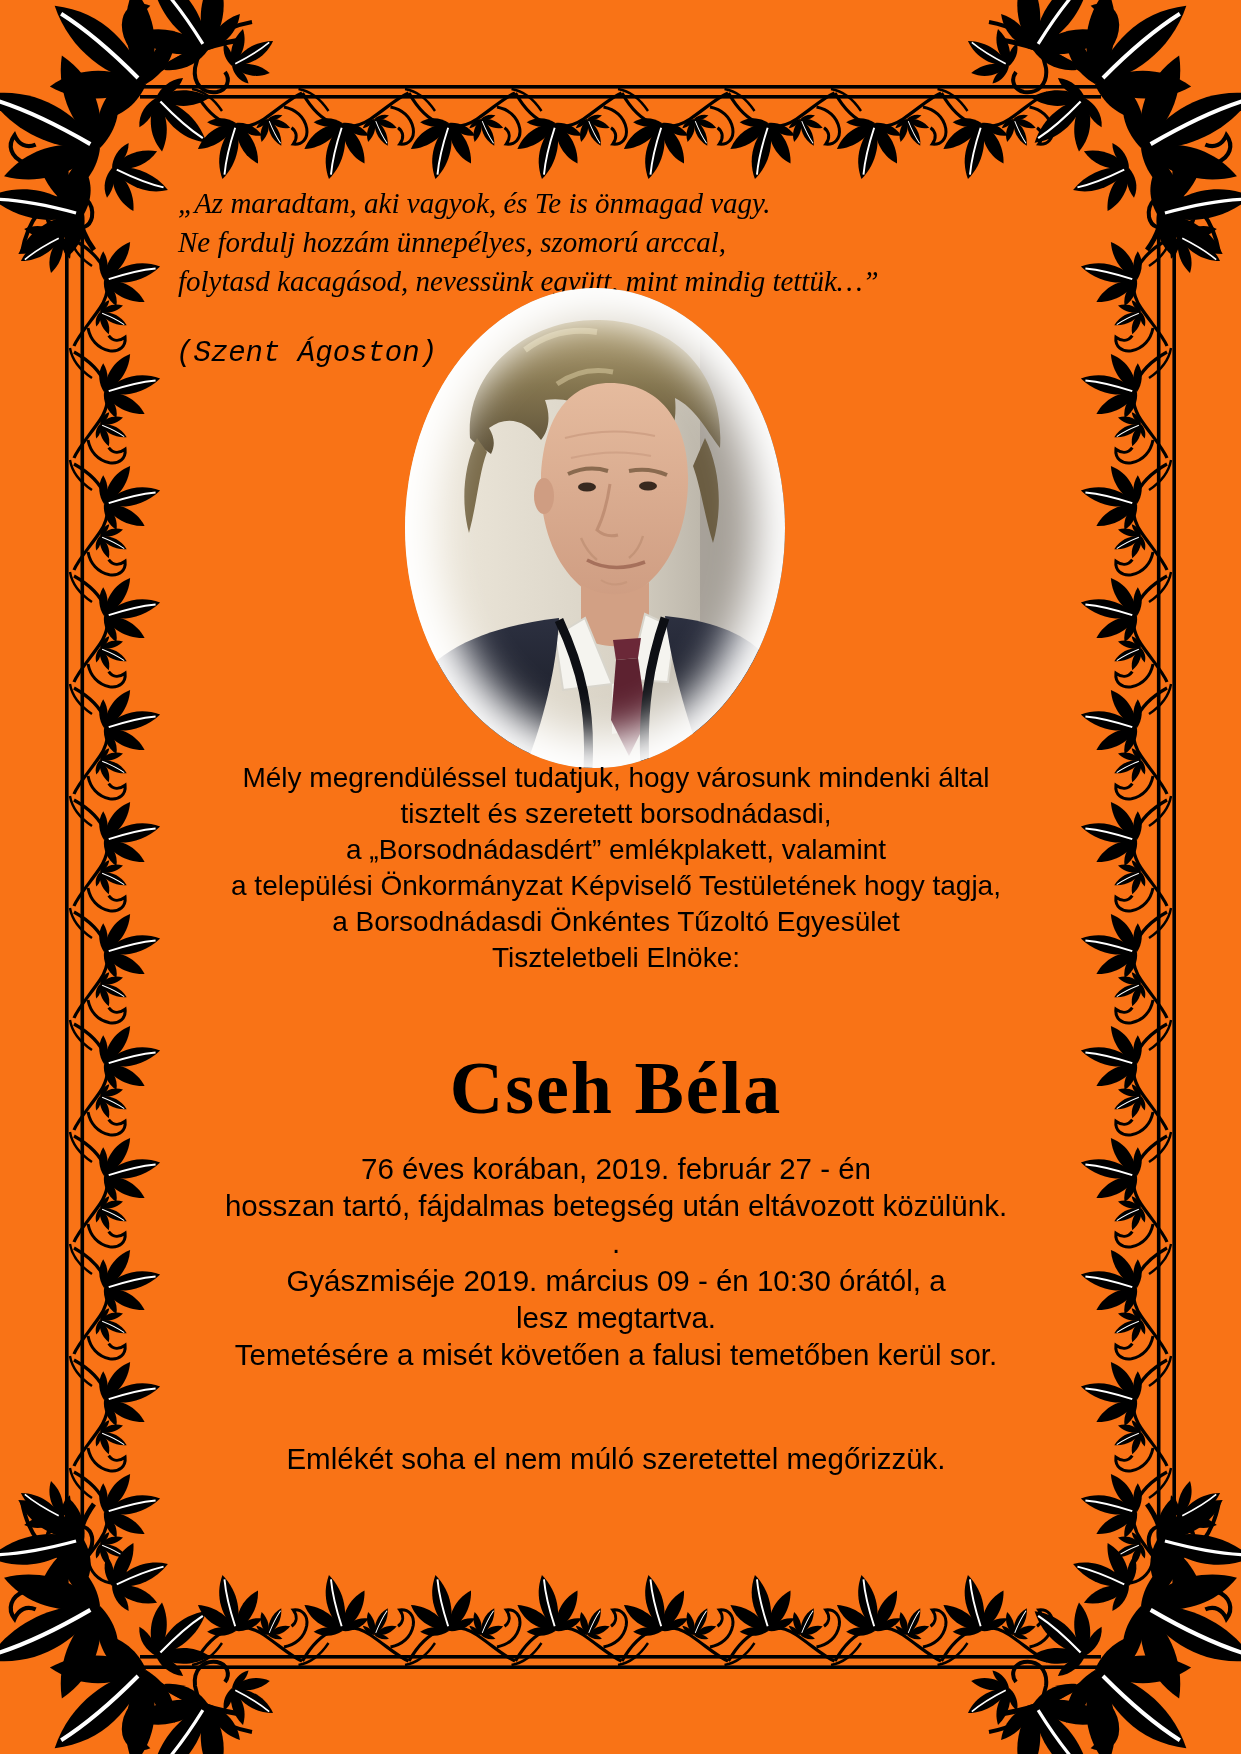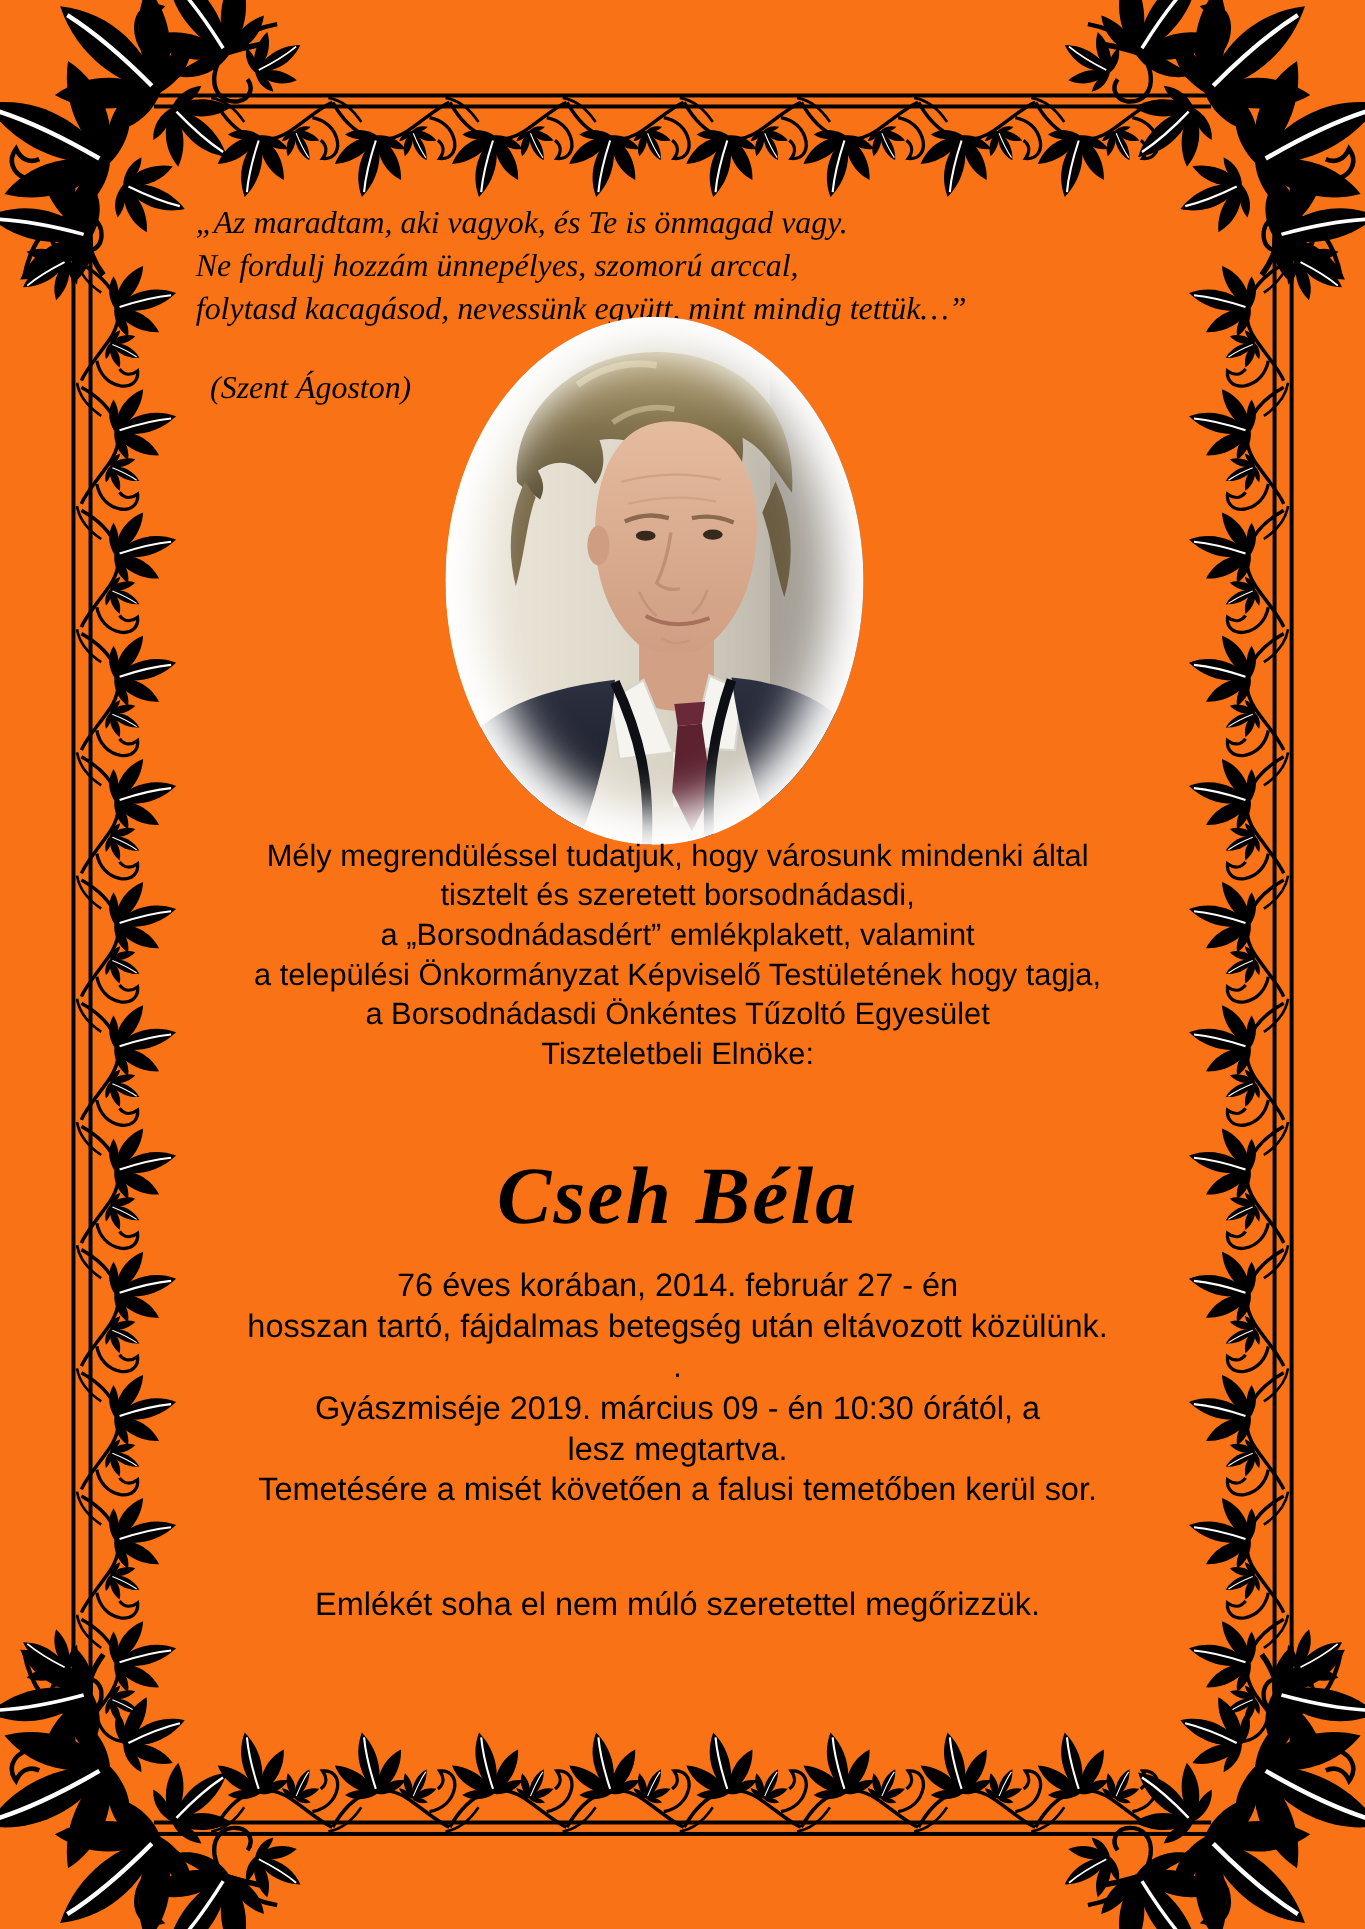--- a/index.html
+++ b/index.html
@@ -3,31 +3,31 @@
 <meta charset="utf-8">
 <style>
   html,body{margin:0;padding:0;background:#888;}
   .page{position:relative;width:1241px;height:1754px;background:#f97316;overflow:hidden;
         font-family:"Liberation Sans",sans-serif;color:#000;margin:0 auto;}
   .border-svg{position:absolute;left:0;top:0;z-index:3;pointer-events:none;display:block;}
   .content{position:absolute;inset:0;z-index:2;}
   .quote{position:absolute;left:178px;top:184px;width:780px;
          font-family:"Liberation Serif",serif;font-style:italic;
          font-size:29px;line-height:39px;white-space:nowrap;}
-  .attribution{position:absolute;left:191px;top:334px;
-         font-family:Liberation Serif, serif;font-style:italic;
+  .attribution{position:absolute;left:176px;top:334px;
+         font-family:Liberation Mono, monospace;font-style:italic;
          font-size:29px;line-height:39px;}
   .photo{position:absolute;left:405px;top:288px;width:380px;height:480px;
          border-radius:50%;overflow:hidden;}
   .photo svg{display:block;width:100%;height:100%;}
   .photo::after{content:'';position:absolute;inset:0;border-radius:50%;
          box-shadow:inset 0 0 40px 30px #ffffff;}
   .centerblock{position:absolute;left:170px;width:892px;text-align:center;white-space:nowrap;}
   .announce{top:760px;font-size:28px;line-height:36px;}
-  .name{top:1044px;font-family:"Liberation Serif",serif;font-weight:bold;font-style:italic;
+  .name{top:1044px;font-family:"Liberation Serif",serif;font-weight:bold;
         font-size:74px;line-height:88px;letter-spacing:2px;margin:0;}
   .death{top:1150px;font-size:29.5px;line-height:37px;}
   .funeral{top:1262px;font-size:29.5px;line-height:37px;}
   .closing{top:1440px;font-size:29.5px;line-height:37px;}
 </style>
 </head>
 <body>
 
 <div class="page">
 
@@ -204,21 +204,21 @@
       <div>tisztelt és szeretett borsodnádasdi,</div>
       <div>a „Borsodnádasdért” emlékplakett, valamint</div>
       <div>a települési Önkormányzat Képviselő Testületének hogy tagja,</div>
       <div>a Borsodnádasdi Önkéntes Tűzoltó Egyesület</div>
       <div>Tiszteletbeli Elnöke:</div>
     </div>
 
     <h1 class="centerblock name">Cseh Béla</h1>
 
     <div class="centerblock death">
-      <div>76 éves korában, 2014. február 27 - én</div>
+      <div>76 éves korában, 2019. február 27 - én</div>
       <div>hosszan tartó, fájdalmas betegség után eltávozott közülünk.</div>
       <div>.</div>
     </div>
 
     <div class="centerblock funeral">
       <div>Gyászmiséje 2019. március 09 - én 10:30 órától, a</div>
       <div>lesz megtartva.</div>
       <div>Temetésére a misét követően a falusi temetőben kerül sor.</div>
     </div>
 

